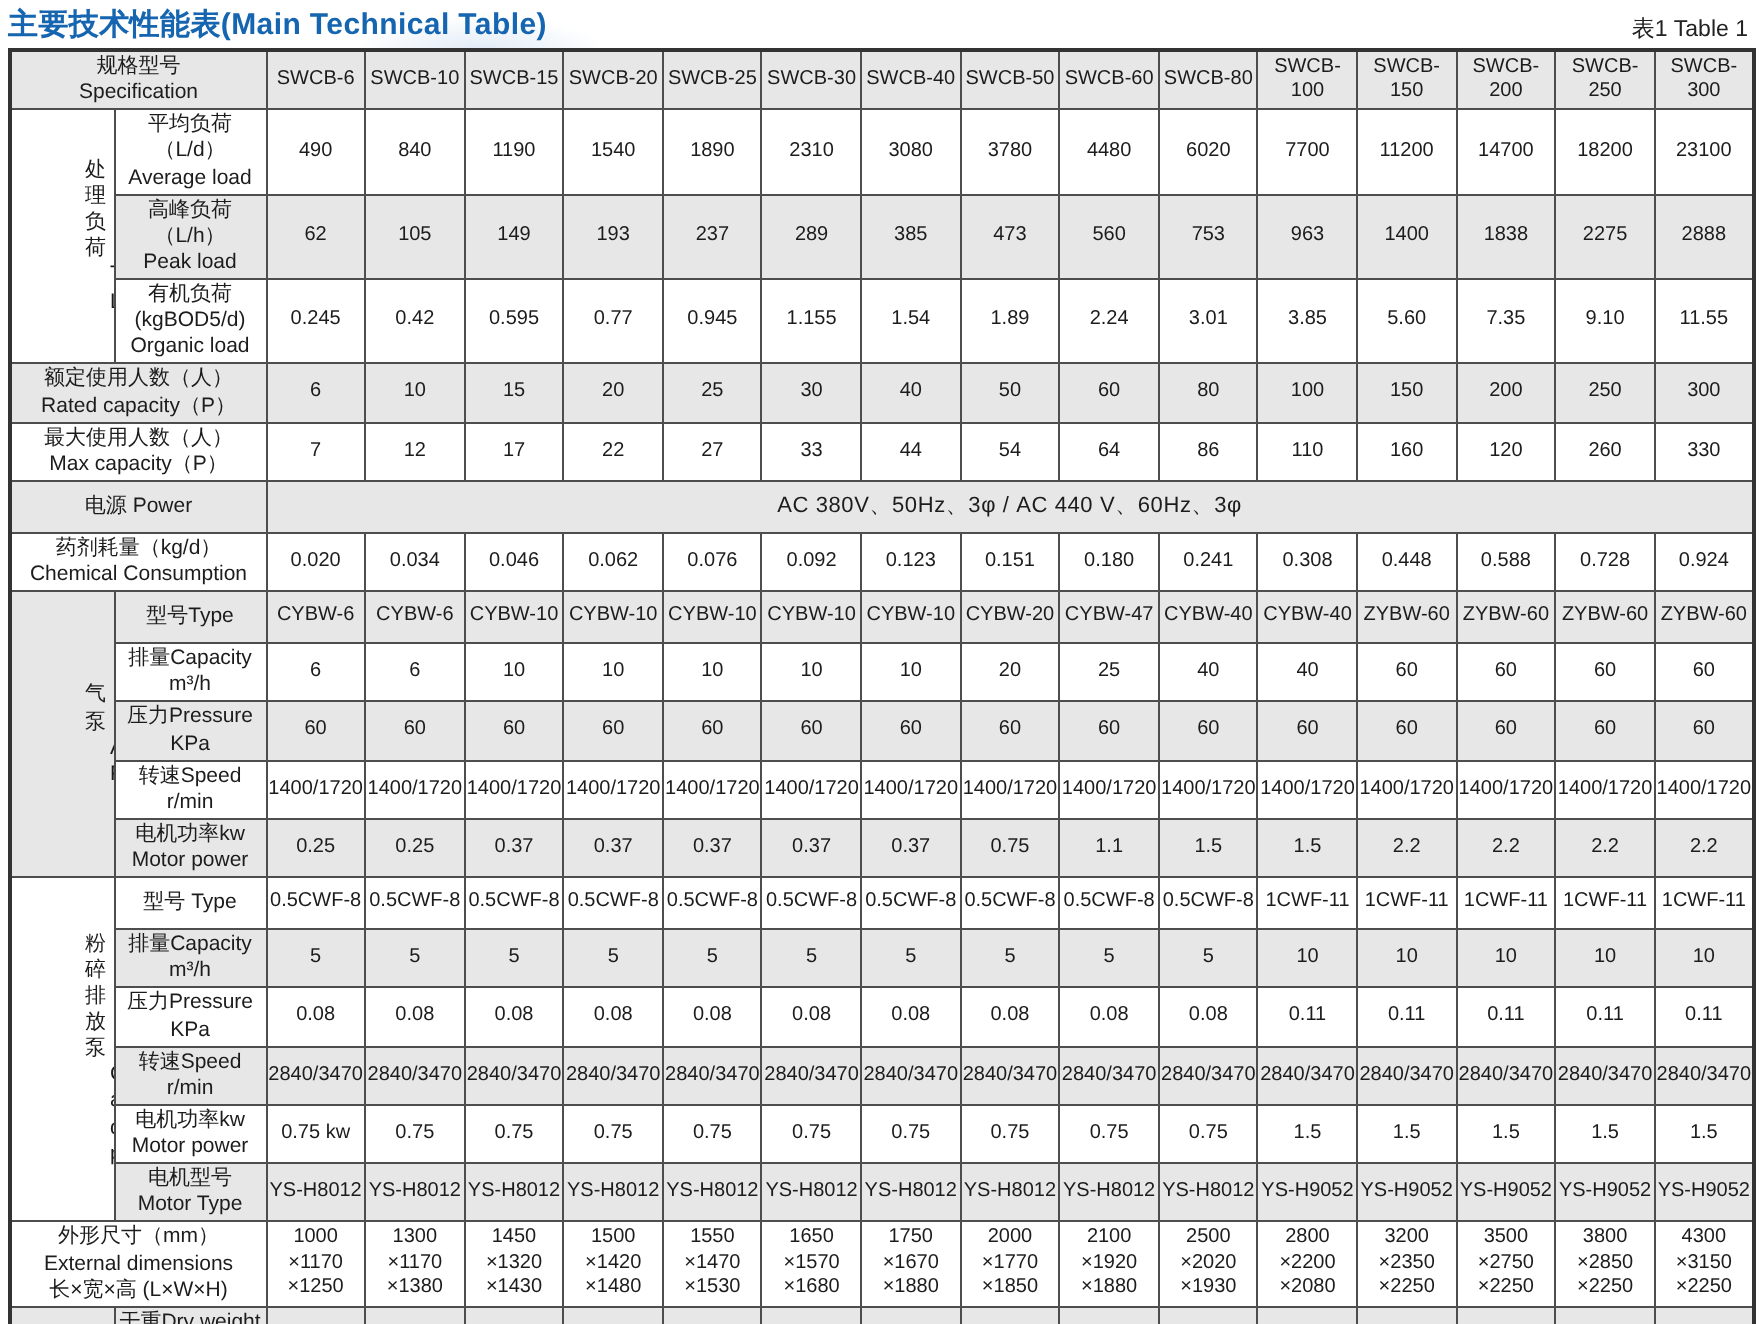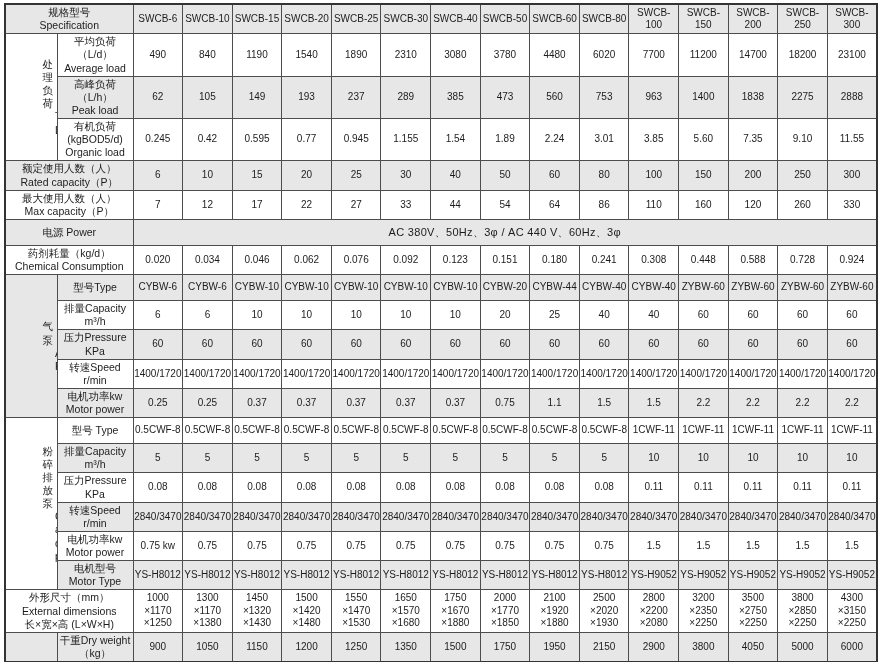--- a/index.html
+++ b/index.html
@@ -37,20 +37,24 @@
   th.corner{ background:#dedede;margin-top:26px; }
   .grp .en{ display:block;margin-left:16px; }
   .grp-treated .en{ letter-spacing:2px; }
   .stack{ display:block; width:1.3em; margin:0 auto; line-height:1.35; }
   .wide td.span-val{ font-size:11px; letter-spacing:.3px; }
 </style>
 </head>
 <body>
 
 <div class="page">
+  <div class="head">
+    <div class="title">主要技术性能表(Main Technical Table)</div>
+    <div class="caption">表1 Table 1</div>
+  </div>
 
   <table>
     <colgroup>
       <col style="width:52px">
         <col style="width:76px">
     </colgroup>
     <tbody>
       <tr class="hdr g">
         <th colspan="2" class="corner">规格型号
 Specification</th>
@@ -199,21 +203,21 @@
         <td rowspan="5" class="grp"><span class="stack">气泵</span><span class="en">Air Pump</span></td>
         <td class="lbl">型号Type</td>
       <td class="val">CYBW-6</td>
           <td class="val">CYBW-6</td>
           <td class="val">CYBW-10</td>
           <td class="val">CYBW-10</td>
           <td class="val">CYBW-10</td>
           <td class="val">CYBW-10</td>
           <td class="val">CYBW-10</td>
           <td class="val">CYBW-20</td>
-          <td class="val">CYBW-44</td>
+          <td class="val">CYBW-47</td>
           <td class="val">CYBW-40</td>
           <td class="val">CYBW-40</td>
           <td class="val">ZYBW-60</td>
           <td class="val">ZYBW-60</td>
           <td class="val">ZYBW-60</td>
           <td class="val">ZYBW-60</td>
         </tr>
       <tr class="w">
         <td class="lbl">排量Capacity
 m³/h</td>

